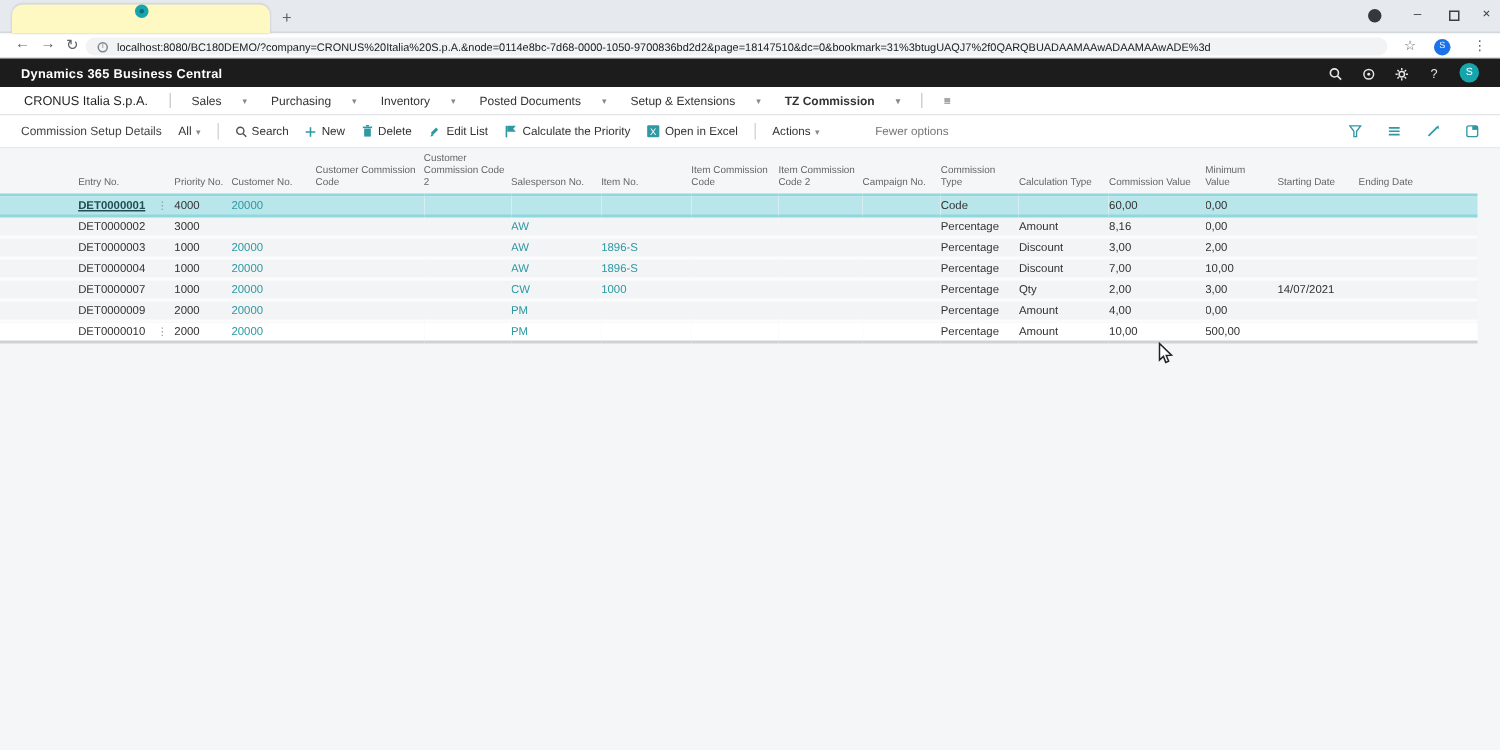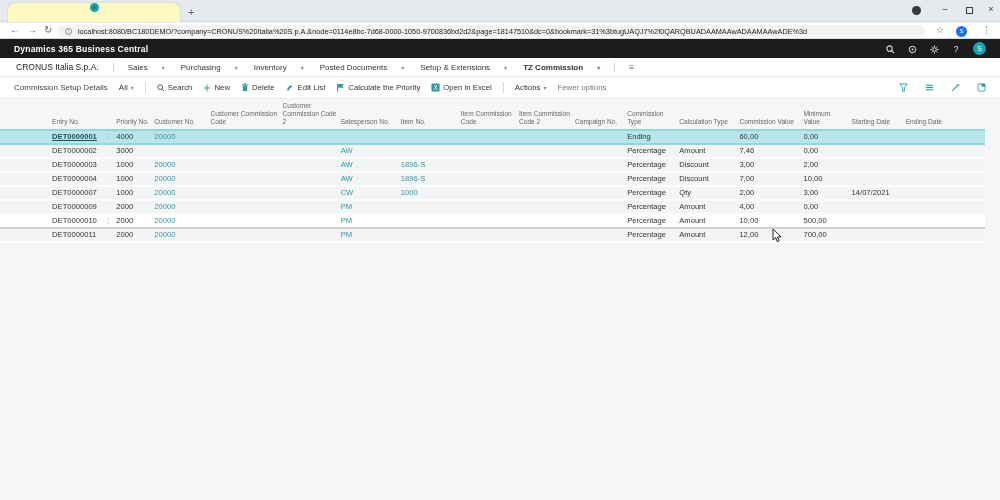--- a/index.html
+++ b/index.html
@@ -54,21 +54,21 @@
 
   
   #actionbar { position:absolute; left:0; top:77px; width:1000px; height:22px; background:#fff;
                border-bottom:1px solid #e7e9eb; display:flex; align-items:center; padding:0 14px; gap:11px; }
   #actionbar .pagetitle { font-size:8px; color:#444; white-space:nowrap; }
   #actionbar .allsel { font-size:8px; color:#333; display:flex; gap:3px; align-items:center; }
   #actionbar .caret { font-size:6px; color:#888; }
   #actionbar .vdiv { width:1px; height:11px; background:#d8d8d8; }
   .act { font-size:7.8px; color:#333; display:flex; align-items:center; gap:3px; white-space:nowrap; }
   .act svg { flex:none; }
-  .act.dim { color:#777; }
+  .act.dim { color:#777;margin-left:26px; }
   #actionbar .spacer { flex:1; }
   #actionbar .ricon { margin-left:6px; display:flex; align-items:center; }
 
   
   #grid { position:absolute; left:0; top:100px; width:985px; border-collapse:collapse; table-layout:fixed; }
   #grid th { font-size:6.6px; font-weight:normal; color:#666; text-align:left; vertical-align:bottom;
              padding:2px 4px 3px 0; line-height:1.2; }
   #grid td { font-size:7.6px; color:#333; height:14px; padding:0 4px 0 0; white-space:nowrap; overflow:hidden; }
   #grid tbody tr { background:#f3f4f5; border-bottom:2px solid #fcfcfd; }
   #grid tbody tr.selected { background:#b9e6ea; border-top:2px solid #8fd8de; border-bottom:2px solid #8fd8de; }
@@ -315,21 +315,21 @@
         <td class="dots">⋮</td>
         <td class="num">4000</td>
         <td class="link">20000</td>
         <td></td>
         <td></td>
         <td></td>
         <td></td>
         <td></td>
         <td></td>
         <td></td>
-        <td>Ending</td>
+        <td>Code</td>
         <td></td>
         <td class="num">60,00</td>
         <td class="num">0,00</td>
         <td class="num"></td>
         <td></td>
       </tr>
       <tr>
         <td></td>
         <td class="entry"><span>DET0000002</span></td>
         <td class="dots"></td>
@@ -337,21 +337,21 @@
         <td></td>
         <td></td>
         <td></td>
         <td class="link">AW</td>
         <td></td>
         <td></td>
         <td></td>
         <td></td>
         <td>Percentage</td>
         <td>Amount</td>
-        <td class="num">7,46</td>
+        <td class="num">8,16</td>
         <td class="num">0,00</td>
         <td class="num"></td>
         <td></td>
       </tr>
       <tr>
         <td></td>
         <td class="entry"><span>DET0000003</span></td>
         <td class="dots"></td>
         <td class="num">1000</td>
         <td class="link">20000</td>
@@ -442,38 +442,18 @@
         <td></td>
         <td></td>
         <td></td>
         <td>Percentage</td>
         <td>Amount</td>
         <td class="num">10,00</td>
         <td class="num">500,00</td>
         <td class="num"></td>
         <td></td>
       </tr>
-      <tr>
-        <td></td>
-        <td class="entry"><span>DET0000011</span></td>
-        <td class="dots"></td>
-        <td class="num">2000</td>
-        <td class="link">20000</td>
-        <td></td>
-        <td></td>
-        <td class="link">PM</td>
-        <td></td>
-        <td></td>
-        <td></td>
-        <td></td>
-        <td>Percentage</td>
-        <td>Amount</td>
-        <td class="num">12,00</td>
-        <td class="num">700,00</td>
-        <td class="num"></td>
-        <td></td>
-      </tr>
     </tbody>
 </table>
 
 <svg id="cursor" width="11" height="15" viewBox="0 0 11 15">
   <path d="M1 1 L1 12 L3.6 9.6 L5.2 13.6 L7.1 12.8 L5.5 9 L9 8.8 Z" fill="#fff" stroke="#222" stroke-width="1"></path>
 </svg>
 
 </body></html>

